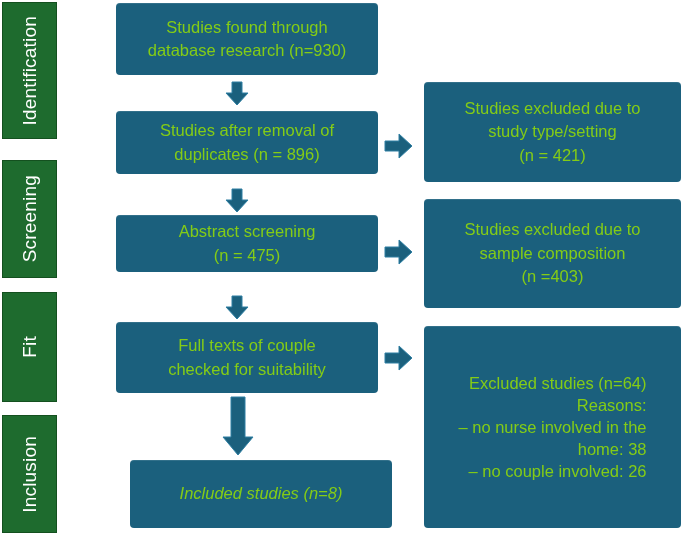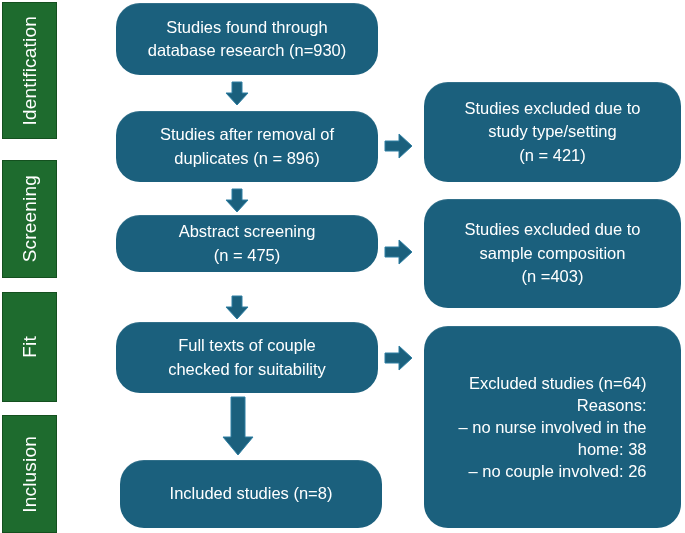--- a/index.html
+++ b/index.html
@@ -33,22 +33,22 @@
     transform: rotate(180deg);
     font-size: 19px;
     line-height: 1;
     letter-spacing: 0.2px;
     white-space: nowrap;
   }
   
   .box {
     position: absolute;
     background: #1b607d;
-    border-radius: 24px;
-    color: #ffffff;
+    border-radius: 4px;
+    color: #84cc16;
     display: flex;
     align-items: center;
     justify-content: center;
     text-align: center;
     box-sizing: border-box;
     padding: 16px 12px;
     box-shadow: 0 1px 0 rgba(255,255,255,0.10) inset;
   }
   .box .box-text {
     font-size: 16.5px;
@@ -86,36 +86,36 @@
 
   <div class="stage" style="left:2px; top:415px; width:55px; height:118px;">
     <span class="stage-text">Inclusion</span>
   </div>
 
   <div class="box" style="left:116px; top:3px; width:262px; height:72px;">
     <span class="box-text">Studies found through
 database research (n=930)</span>
   </div>
 
-  <div class="box" style="left:116px; top:111px; width:262px; height:71px;">
+  <div class="box" style="left:116px; top:111px; width:262px; height:63px;">
     <span class="box-text">Studies after removal of
 duplicates (n = 896)</span>
   </div>
 
   <div class="box" style="left:116px; top:215px; width:262px; height:57px;">
     <span class="box-text">Abstract screening
 (n = 475)</span>
   </div>
 
   <div class="box" style="left:116px; top:322px; width:262px; height:71px;">
     <span class="box-text">Full texts of couple
 checked for suitability</span>
   </div>
 
-  <div class="box" style="left:120px; top:460px; width:262px; height:68px;">
+  <div class="box" style="left:130px; top:460px; width:262px; height:68px;font-style:italic;">
     <span class="box-text">Included studies (n=8)</span>
   </div>
 
   <div class="box" style="left:424px; top:82px; width:257px; height:100px;">
     <span class="box-text">Studies excluded due to
 study type/setting
 (n = 421)</span>
   </div>
 
   <div class="box" style="left:424px; top:199px; width:257px; height:109px;">

